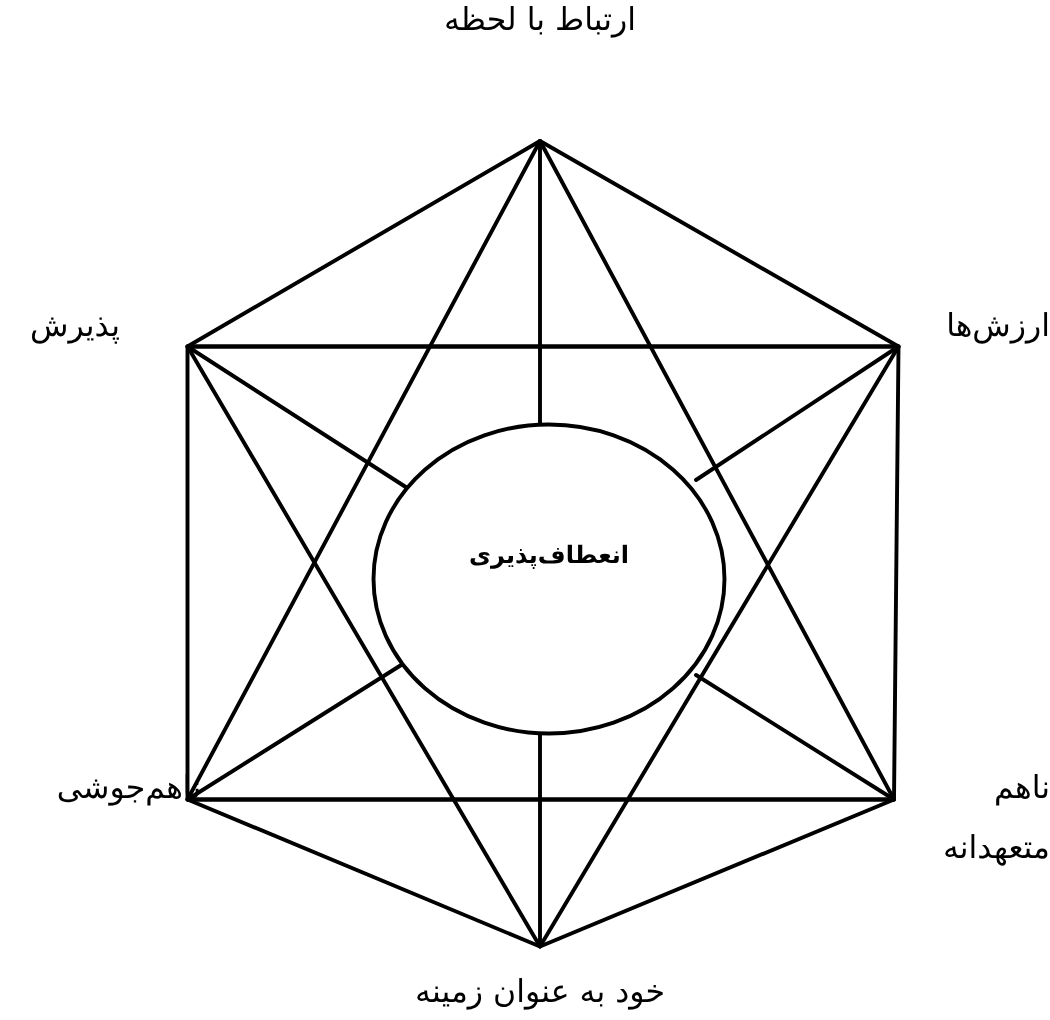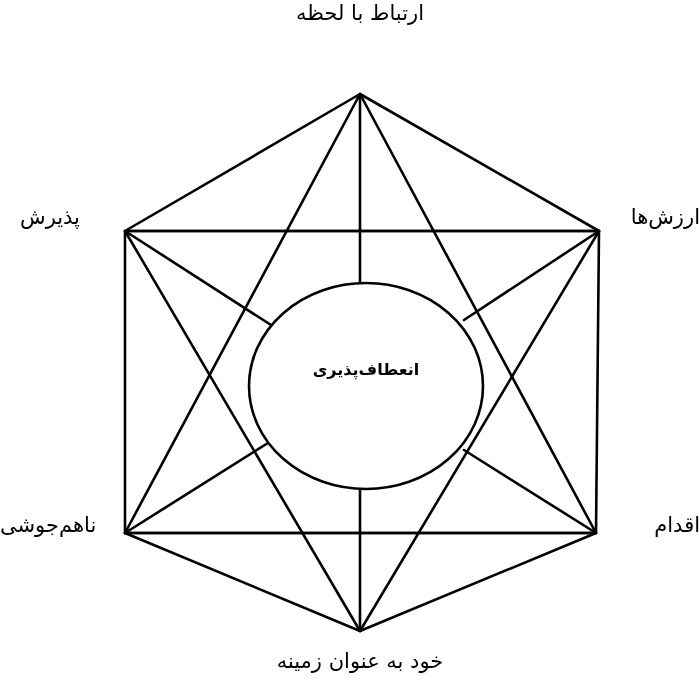--- a/index.html
+++ b/index.html
@@ -80,26 +80,27 @@
 
 <div class="label" style="left:250px; top:-6px; width:220px;">
   <div>ارتباط با لحظه</div>
 </div>
 
 <div class="label" style="left:606px; top:198px; width:94px; text-align:right;">
   <div>ارزش‌ها</div>
 </div>
 
 <div class="label" style="left:596px; top:506px; width:104px; text-align:right;">
-  <div>اقدام</div>
+  <div>ناهم</div>
+  <div>متعهدانه</div>
 </div>
 
 <div class="label" style="left:230px; top:642px; width:260px;">
   <div>خود به عنوان زمینه</div>
 </div>
 
-<div class="label" style="left:0px; top:506px; width:120px; text-align:left;">
+<div class="label" style="left:0px; top:506px; width:120px; text-align:center;padding-left:26px;">
   <div>ناهم‌جوشی</div>
 </div>
 
 <div class="label" style="left:20px; top:198px; width:96px; text-align:left;">
   <div>پذیرش</div>
 </div>
 
 </body></html>

